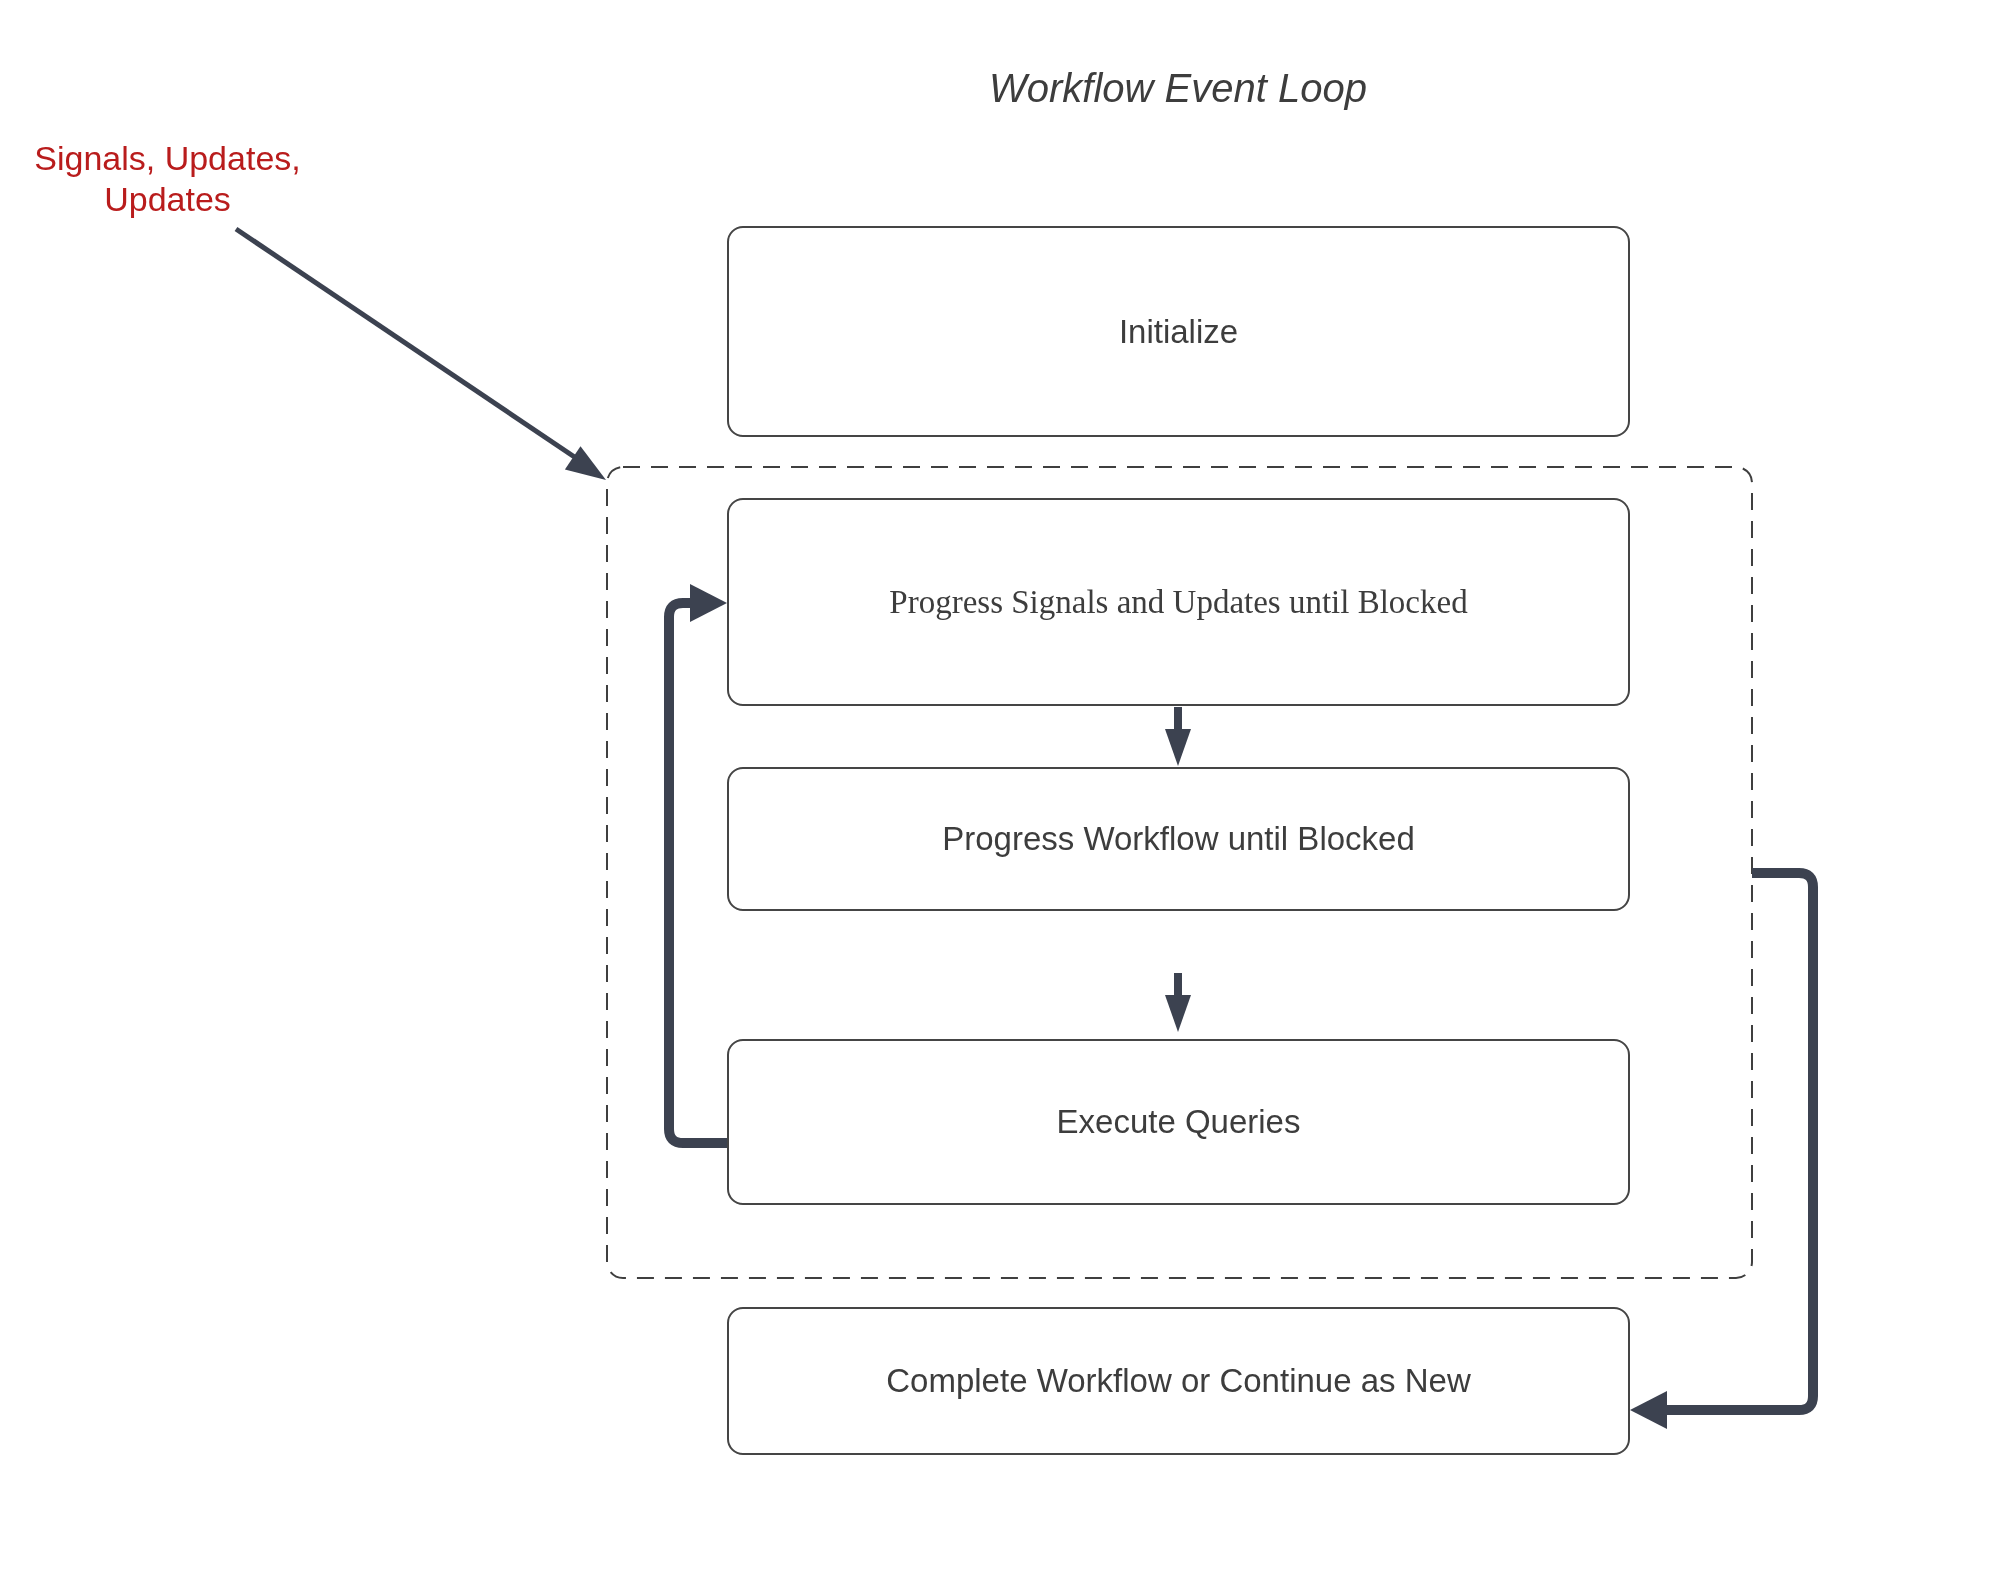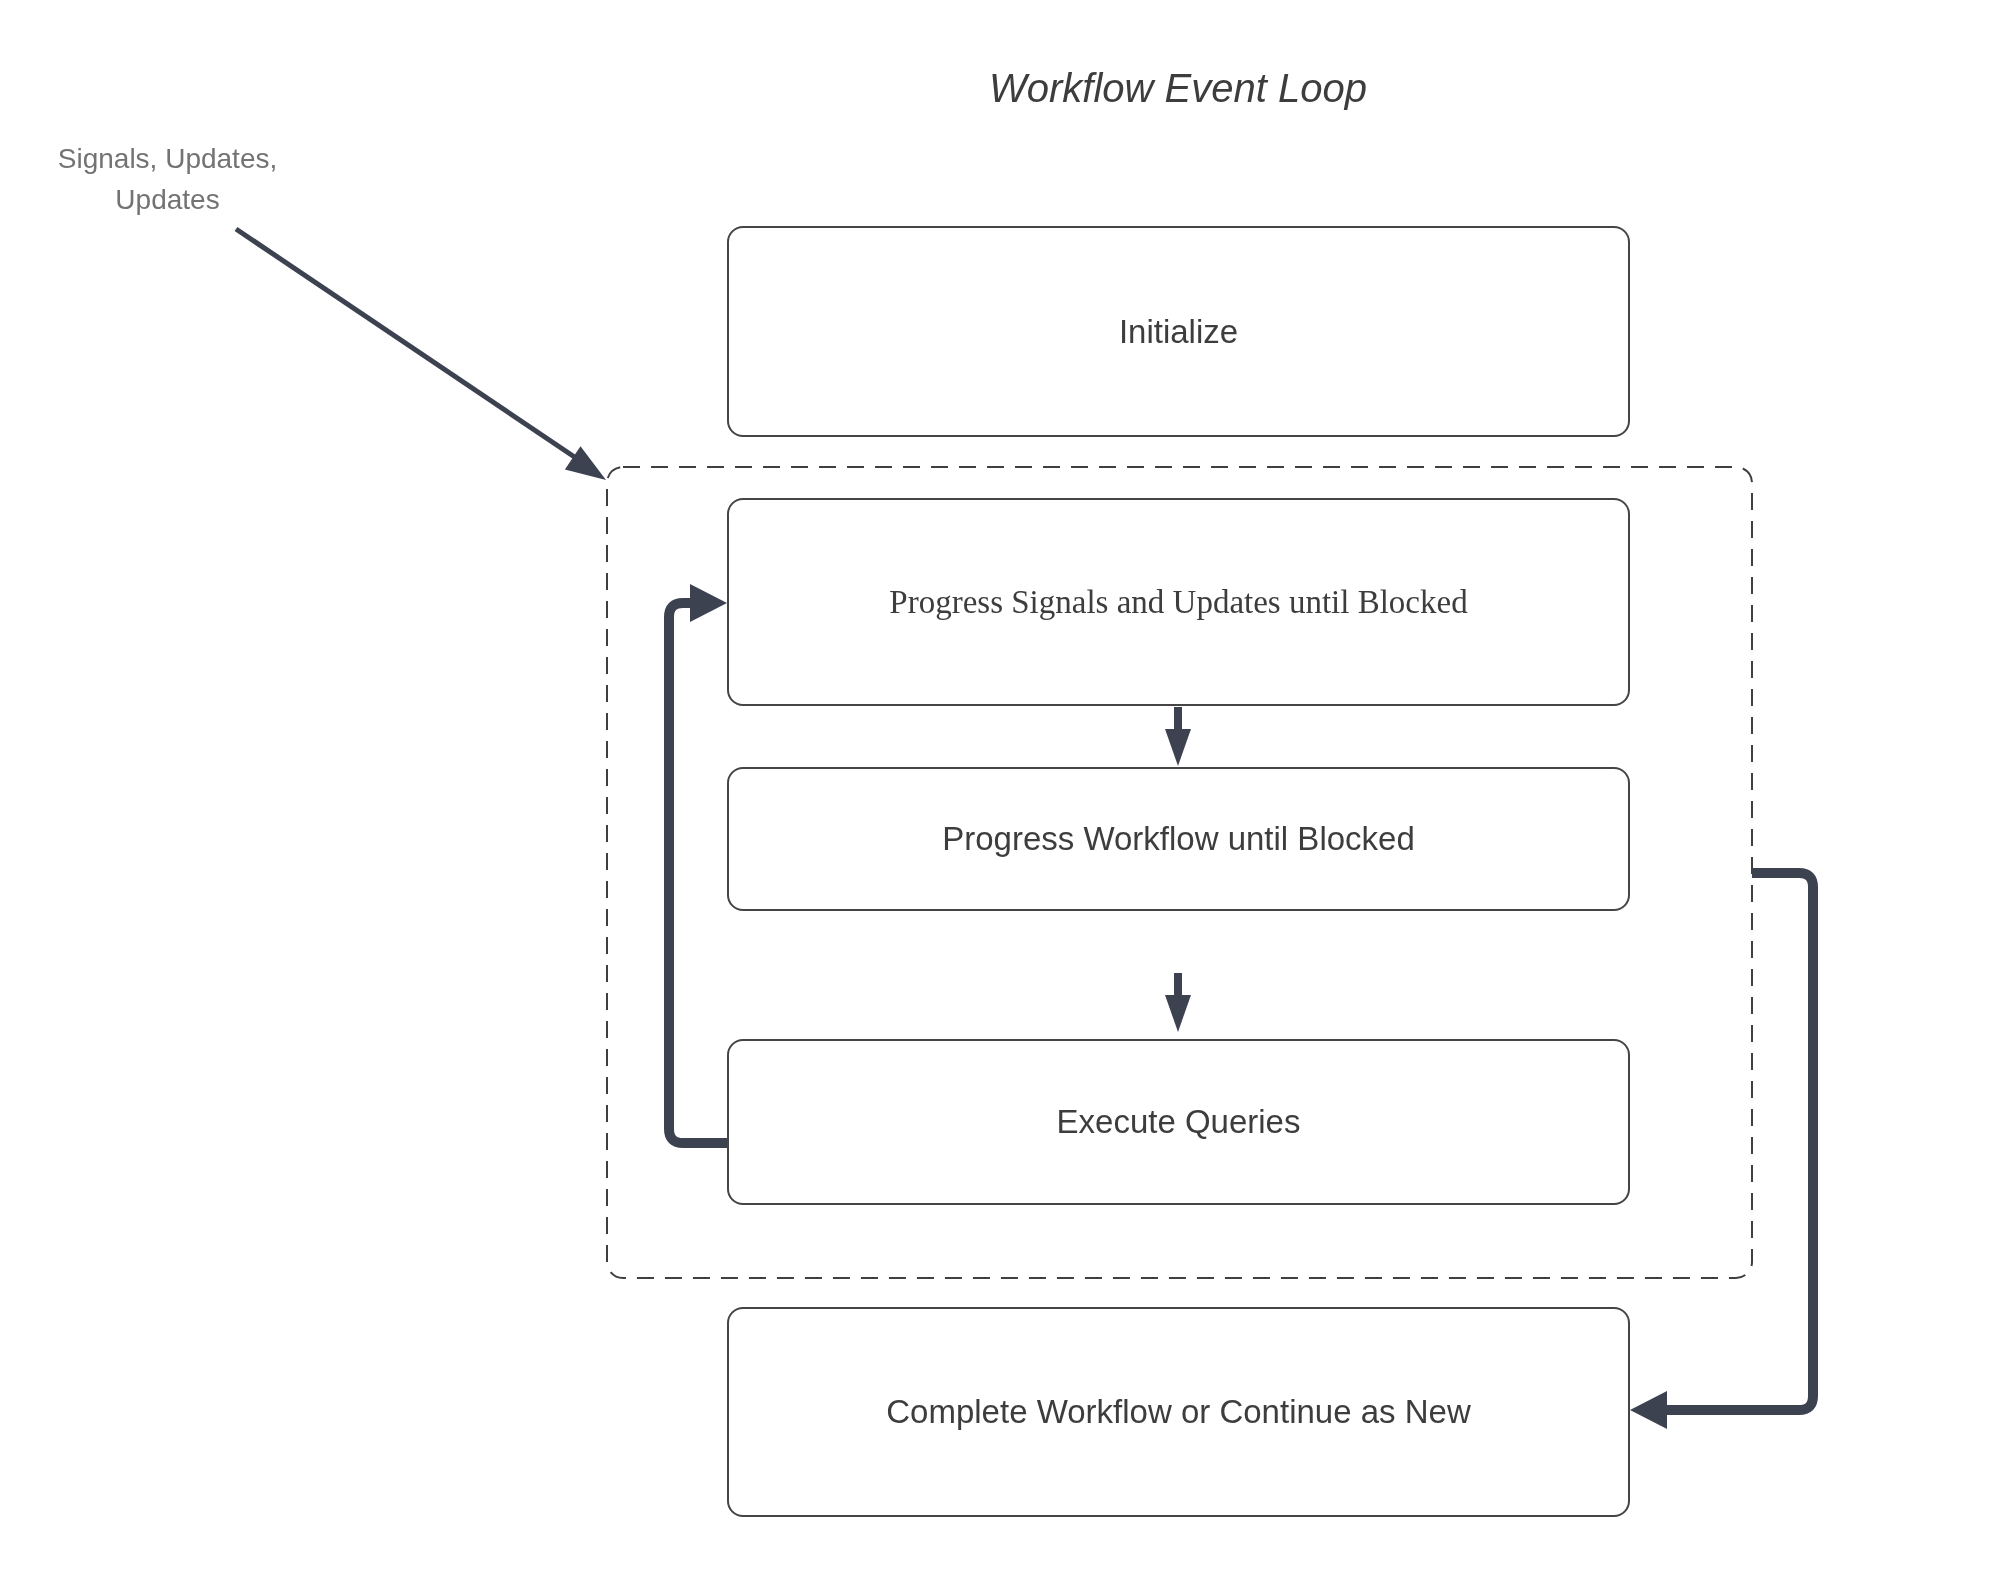--- a/index.html
+++ b/index.html
@@ -26,23 +26,23 @@
     color: #3d3d3d;
     line-height: 48px;
     margin-top: 28px;
   }
   .annotation {
     position: absolute;
     left: 30px;
     top: 138px;
     width: 275px;
     text-align: center;
-    font-size: 28px;
+    font-size: 34px;
     line-height: 41px;
-    color: #737373;
+    color: #b91c1c;
   }
   .node {
     position: absolute;
     left: 727px;
     width: 903px;
     box-sizing: border-box;
     background: #ffffff;
     border: 2px solid #454545;
     border-radius: 16px;
     display: flex;
@@ -50,21 +50,21 @@
     justify-content: center;
     text-align: center;
     font-size: 33px;
     color: #3d3d3d;
     padding: 16px 40px;
   }
   .node-initialize        { top: 226px;  height: 211px; }
   .node-progress-signals  { top: 498px;  height: 208px; font-family: Liberation Serif, serif; }
   .node-progress-workflow { top: 767px;  height: 144px; }
   .node-execute-queries   { top: 1039px; height: 166px; }
-  .node-complete          { top: 1307px; height: 210px; }
+  .node-complete          { top: 1307px; height: 148px; }
   svg.wires {
     position: absolute;
     left: 0;
     top: 0;
     pointer-events: none;
   }
 </style>
 </head>
 <body>
 

